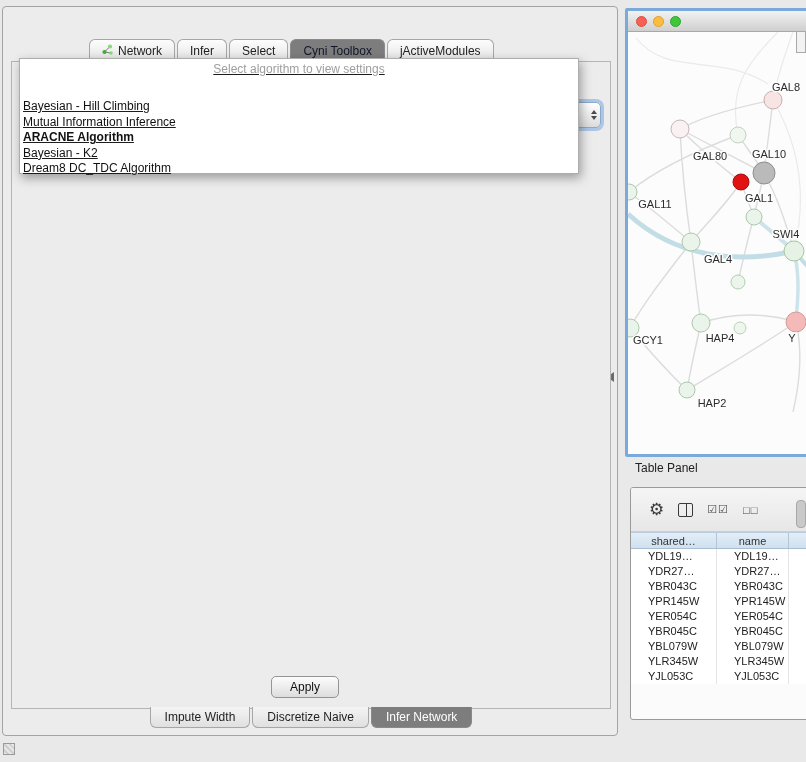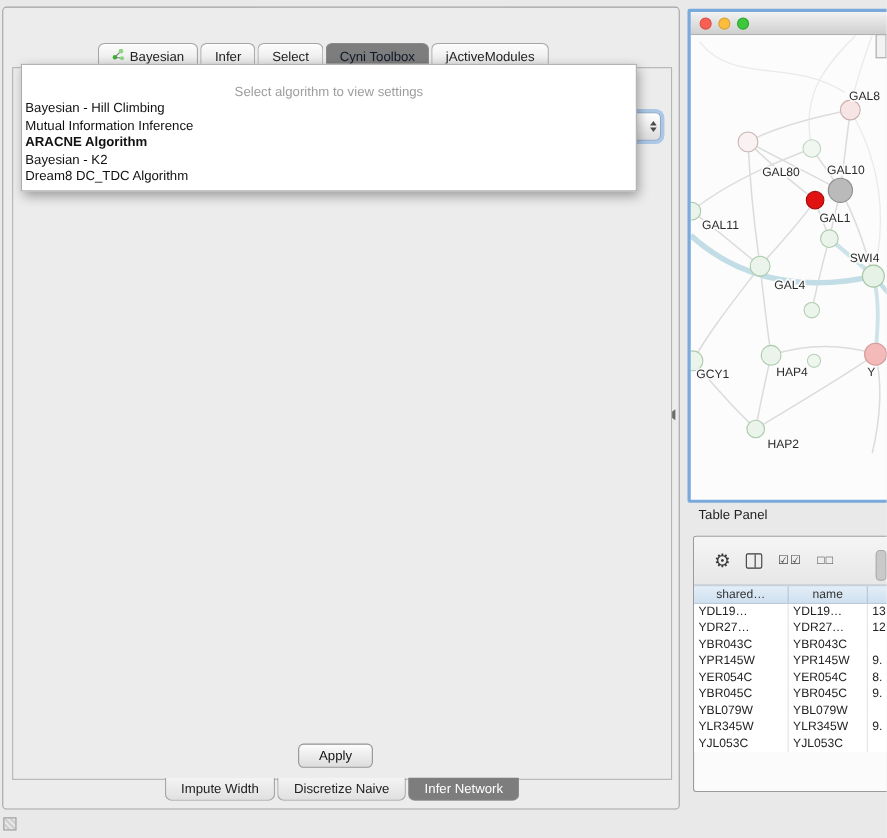--- a/index.html
+++ b/index.html
@@ -15,23 +15,23 @@
   .float-box { width:9px; height:9px; border:1.5px solid #555; background:#fff; display:inline-block; }
   .close-x { font-size:13px; font-weight:bold; color:#222; line-height:12px; }
 
   
   .cp-tabs { position:absolute; left:86px; top:32px; height:22px; display:flex; gap:2px; z-index:3; }
   .tab { display:flex; align-items:center; gap:5px; padding:0 12px; height:22px; border:1px solid #a6a6a6; border-bottom:none; border-radius:6px 6px 0 0; background:linear-gradient(#fdfdfd,#e4e4e4); font-size:12px; color:#222; cursor:default; }
   .tab.selected { background:#7d7d7d; color:#0f172a; border-color:#8a8a8a; }
   .content-pane { position:absolute; left:8px; top:54px; width:600px; height:648px; border:1px solid #b5b5b5; background:#ececec; z-index:1; }
 
   
-  .algo-dropdown { position:absolute; left:16px; top:51px; width:560px; height:116px; background:#ffffff; border:1px solid #adadad; box-shadow:2px 4px 10px rgba(0,0,0,0.35); z-index:40; padding-top:17px; }
+  .algo-dropdown { position:absolute; left:16px; top:51px; width:560px; height:116px; background:#ffffff; border:1px solid #adadad; box-shadow:2px 4px 10px rgba(0,0,0,0.35); z-index:40; padding-top:3px;text-decoration:underline; }
   .dd-header { text-align:center; color:#9e9e9e; font-size:12px; line-height:15px; }
-  .dd-items { margin-top:0; }
+  .dd-items { margin-top:22px; }
   .dd-item { font-size:12px; line-height:15.5px; padding-left:3px; color:#111; white-space:nowrap; }
   .dd-item.selected { font-weight:bold; }
 
   .combo-fragment { position:absolute; left:498px; top:95px; width:100px; height:26px; z-index:5; border-radius:5px; background:linear-gradient(#ffffff,#dcdcdc); border:1px solid #8aa9cc; box-shadow:0 0 0 3px rgba(120,170,225,0.55); }
   .combo-fragment .stepper { right:3px; }
 
   
   .groupbox { position:absolute; border:1px solid #9c9c9c; border-radius:3px; }
   .legend { position:absolute; top:-8px; left:8px; background:#ececec; padding:0 4px; font-size:12px; color:#1a1a1a; white-space:nowrap; }
   .legend.blue { color:#2929cc; }
@@ -84,21 +84,21 @@
   .tw-toolbar { height:44px; background:linear-gradient(#f5f5f5,#e7e7e7); border-bottom:1px solid #cfcfcf; display:flex; align-items:center; gap:14px; padding-left:18px; }
   .gear { font-size:17px; color:#3a3a3a; line-height:1; }
   .cols-icon { width:15px; height:14px; border:1.6px solid #3a3a3a; border-radius:2px; position:relative; }
   .cols-icon::after { content:""; position:absolute; left:50%; top:0; bottom:0; width:1.6px; background:#3a3a3a; }
   .pair-icon { font-size:11px; color:#444; letter-spacing:1px; }
   .tbl-head { display:flex; height:17px; background:linear-gradient(#e3eef8,#cfe0ef); border-bottom:1px solid #a9bed2; border-top:1px solid #b9cbdc; }
   .th { font-size:11px; color:#333; text-align:center; line-height:16px; border-right:1px solid #b2c5d7; overflow:hidden; white-space:nowrap; }
   .c1 { width:86px; } .c2 { width:72px; } .c3 { flex:1; }
   .tbl-body { background:#fff; }
   .tr { display:flex; height:15px; }
-  .td { font-size:11px; line-height:15px; padding-left:4px; border-right:1px solid #e4e4e4; overflow:hidden; white-space:nowrap; color:#222; }
+  .td { font-size:11px; line-height:15px; padding-left:17px; border-right:1px solid #e4e4e4; overflow:hidden; white-space:nowrap; color:#222; }
 
   
   .grip { position:absolute; left:3px; top:743px; width:12px; height:12px; border:1px solid #9a9a9a; background:repeating-linear-gradient(45deg,#e6e6e6 0 2px,#cfcfcf 2px 4px); }
   .splitter-handle { position:absolute; left:607px; top:372px; width:0; height:0; border-top:5px solid transparent; border-bottom:5px solid transparent; border-right:7px solid #6b6b6b; }
   .edge-sliver-1 { position:absolute; left:796px; top:31px; width:10px; height:22px; background:#f2f2f2; border:1px solid #a9a9a9; }
   .edge-sliver-2 { position:absolute; left:796px; top:500px; width:10px; height:28px; background:#c9c9c9; border:1px solid #a9a9a9; border-radius:4px; }
 </style>
 </head>
 <body>
 
@@ -109,21 +109,21 @@
 
     <div class="cp-tabs" id="cp-tabs">
         <div class="tab">
           <span><svg width="11" height="11" viewBox="0 0 11 11">
               <line x1="2.5" y1="8" x2="8" y2="2.5" stroke="#7a7a7a" stroke-width="1"></line>
               <line x1="2.5" y1="8" x2="9" y2="9" stroke="#7a7a7a" stroke-width="1"></line>
               <circle cx="2.5" cy="8" r="2.1" fill="#3fae35"></circle>
               <circle cx="8" cy="2.5" r="2.1" fill="#8bd77f"></circle>
               <circle cx="9" cy="9" r="1.8" fill="#8bd77f"></circle>
             </svg></span>
-          <span>Bayesian</span>
+          <span>Network</span>
         </div>
         <div class="tab">
           <span>Infer</span>
         </div>
         <div class="tab">
           <span>Select</span>
         </div>
         <div class="tab selected">
           <span>Cyni Toolbox</span>
         </div>

